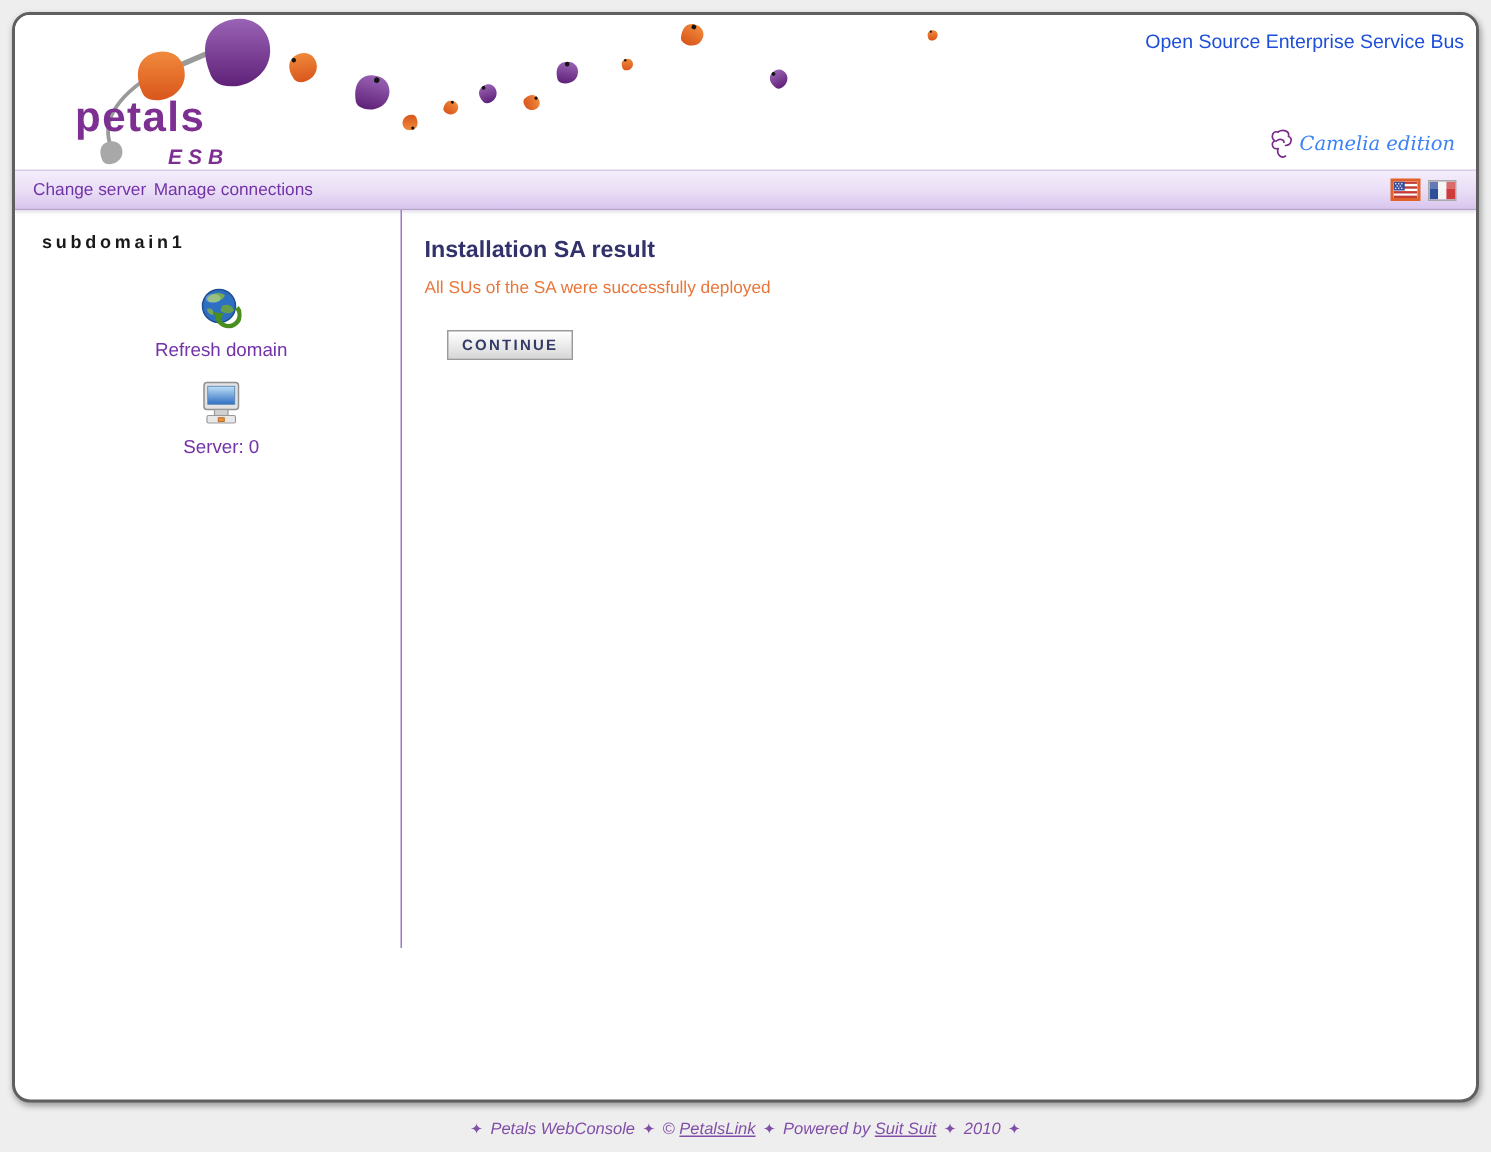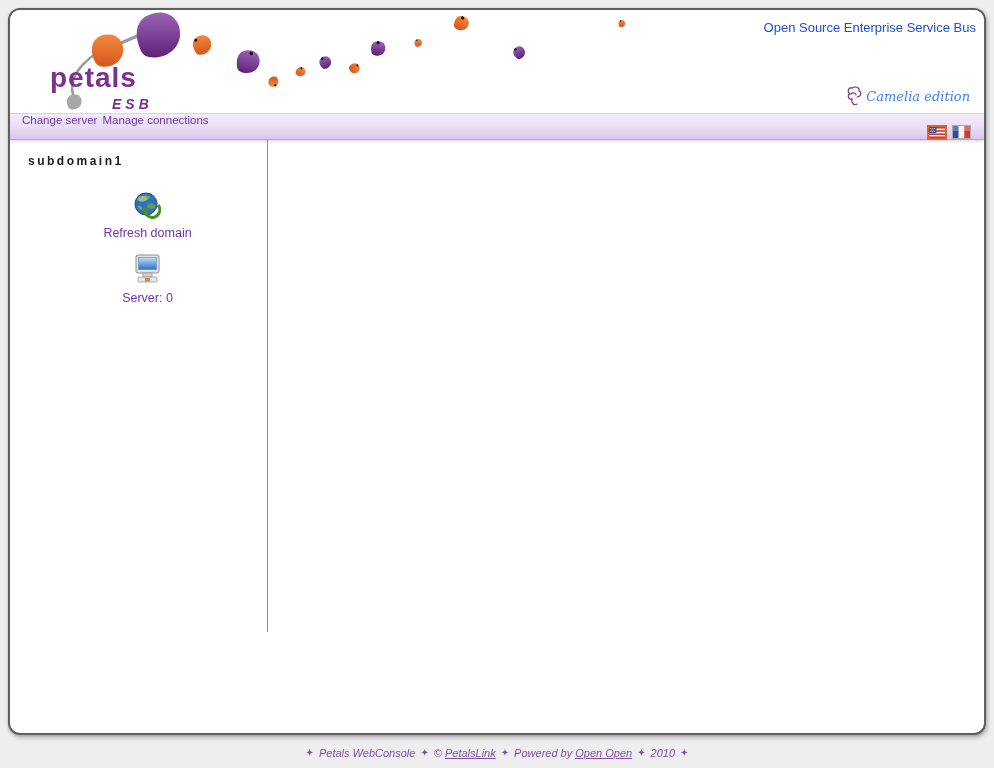--- a/index.html
+++ b/index.html
@@ -49,23 +49,22 @@
     font-style:italic;
   }
   .petal { position:absolute; }
   
   .navbar {
     position:relative; height:27px;
     background:linear-gradient(#f4eefb, #e9ddf6 55%, #d9c5ee);
     border-top:1px solid #d9cbe9;
     border-bottom:1px solid #b5a2cf;
     box-shadow:0 2px 2px rgba(150,130,175,0.25);
-    display:flex; align-items:flex-start;
+    display:flex; align-items:center;
     padding:0 14px 0 12px;
-    flex-direction:column;
   }
   .nav-links { display:flex; gap:5px; }
   .nav-link {
     font-size:11.5px; color:#7232a8; text-decoration:none; cursor:pointer;
   }
   .nav-flags { margin-left:auto; display:flex; align-items:center; gap:8px; }
   .flag { cursor:pointer; display:block; }
   .flag-us { outline:2px solid #e0622a; }
   .flag-fr { outline:1px solid #aaa; }
   
@@ -292,30 +291,35 @@
             <rect x="4.5" y="3.5" width="18" height="12" fill="url(#screen-grad)" stroke="#5b85b8" stroke-width="0.6"></rect>
             <rect x="9" y="19" width="9" height="4" fill="#d2d2d2" stroke="#9a9a9a" stroke-width="0.8"></rect>
             <rect x="4" y="23" width="19" height="5" rx="1" fill="#e8e8e8" stroke="#9a9a9a" stroke-width="0.8"></rect>
             <rect x="11.5" y="24.5" width="4" height="2.5" fill="#e8953a" stroke="#b8651a" stroke-width="0.6"></rect>
           </svg>
         </span>
         <a class="side-label">Server: 0</a>
       </div>
     </div>
 
+    <div class="main">
+      <div class="main-title">Installation SA result</div>
+      <div class="main-message">All SUs of the SA were successfully deployed</div>
+      <button class="continue-btn">CONTINUE</button>
+    </div>
   </div>
 </div>
 
 <div class="footer">
   <span class="diamond">✦</span>
   <span>Petals WebConsole</span>
   <span class="diamond">✦</span>
   <span>©</span>
     <span> </span>
   <a>PetalsLink</a>
   <span class="diamond">✦</span>
   <span>Powered by</span>
     <span> </span>
-  <a>Open Open</a>
+  <a>Suit Suit</a>
   <span class="diamond">✦</span>
   <span>2010</span>
   <span class="diamond">✦</span>
 </div>
 
 </body></html>

